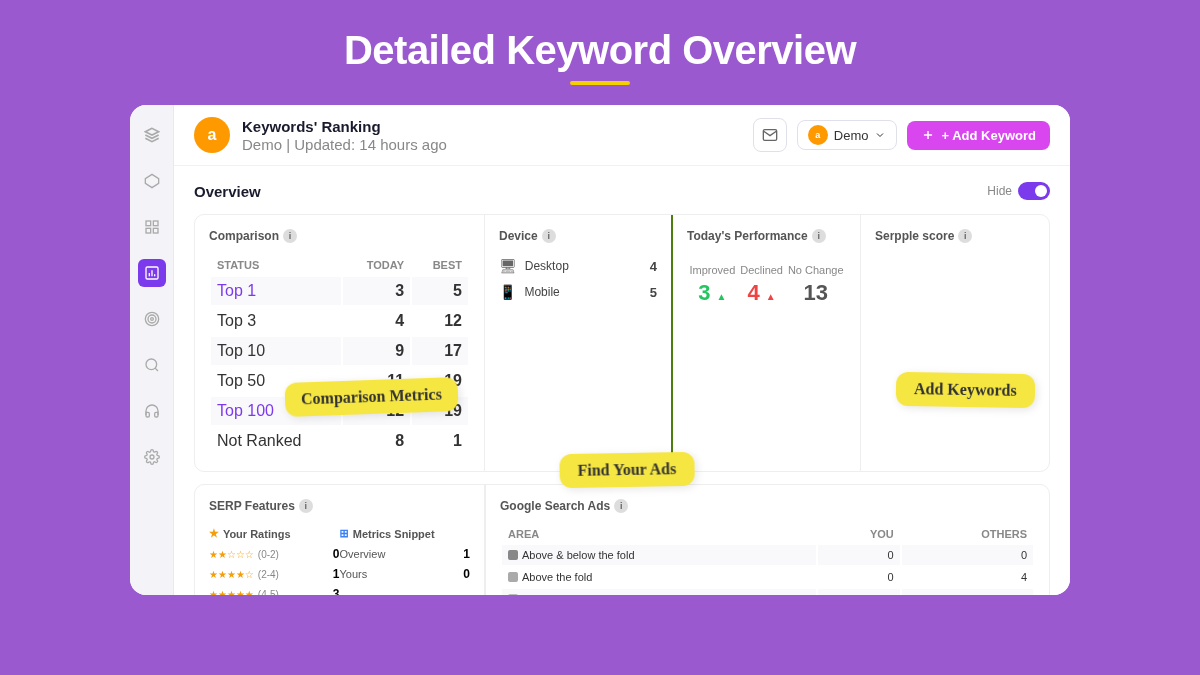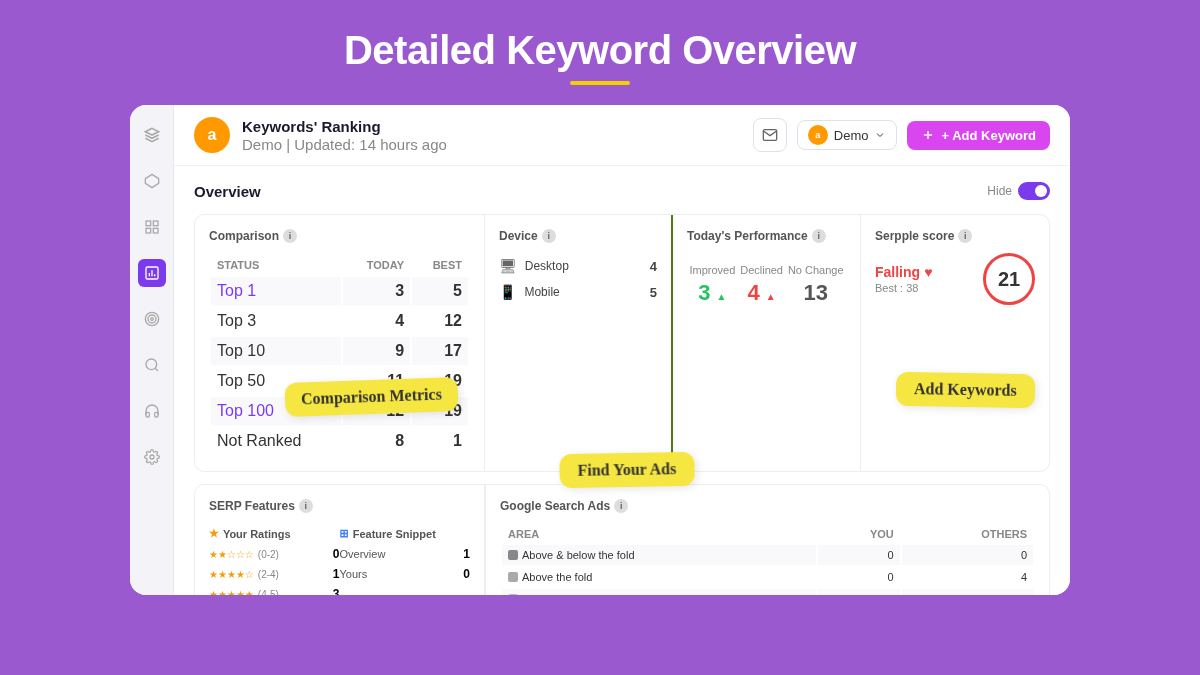--- a/index.html
+++ b/index.html
@@ -700,30 +700,20 @@
                   <div class="perf-value gray">13 </div>
                 </div>
               </div>
           </div>
 
           <div class="serpple-panel">
             <div class="panel-title">
               <span>Serpple score</span>
               <div class="info-dot">i</div>
             </div>
-            <div class="score-display">
-              <div class="score-status">
-                <div class="status-label">
-                  <span>Falling</span>
-                  <span style="color:#ef4444">♥</span>
-                </div>
-                <div class="status-best">Best : 38</div>
-              </div>
-              <div class="score-circle">21</div>
-            </div>
           </div>
 
         </div>
 
         <div class="second-row">
 
           <div class="serp-panel">
             <div class="panel-title">
               <span>SERP Features</span>
               <div class="info-dot">i</div>
@@ -748,21 +738,21 @@
                     <div class="serp-row">
                       <span class="stars-display">★★★★★</span>
                       <span style="font-size:10px;color:#888">(4-5)</span>
                       <span class="serp-count">3</span>
                     </div>
                   </div>
               </div>
               <div>
                 <div class="serp-col-title">
                   <span class="bookmark-icon">⊞</span>
-                  <span>Feature Snippet</span>
+                  <span>Metrics Snippet</span>
                 </div>
                 <div id="serp-snippets">
                     <div class="serp-row">
                       <span class="serp-label">Overview</span>
                       <span class="serp-count">1</span>
                     </div>
                     <div class="serp-row">
                       <span class="serp-label">Yours</span>
                       <span class="serp-count">0</span>
                     </div>

